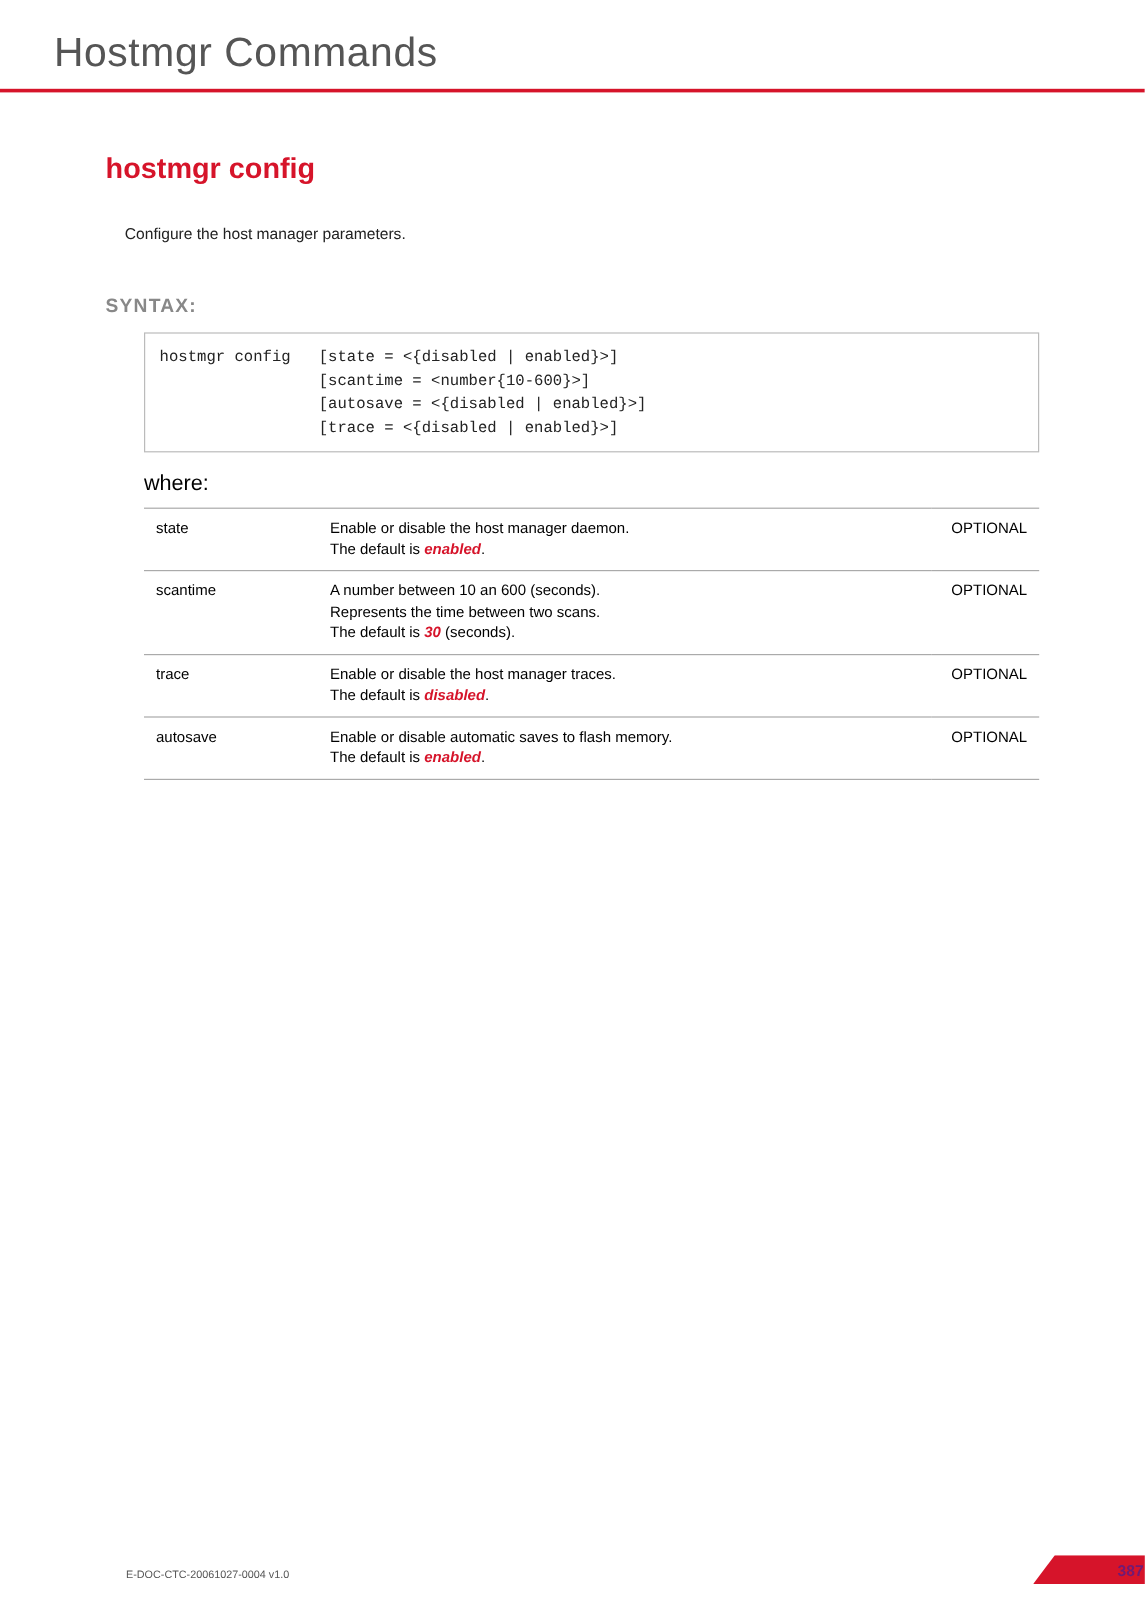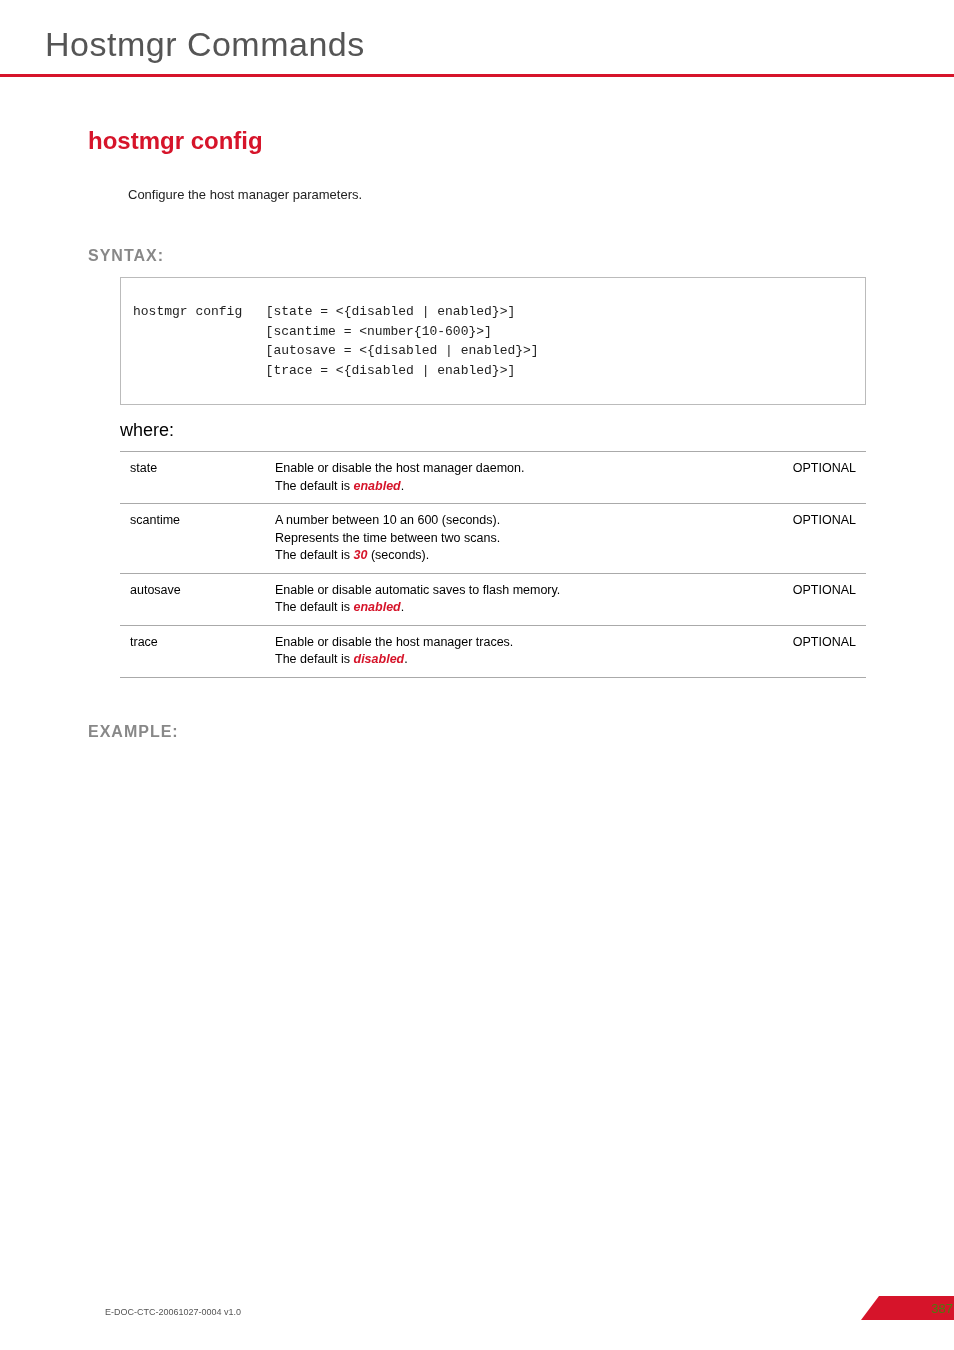--- a/index.html
+++ b/index.html
@@ -28,32 +28,32 @@
     .section-heading {
       font-size: 24px;
       color: #d6142a;
       font-weight: bold;
       margin-bottom: 32px;
     }
     .description {
       font-size: 13px;
       color: #222;
       margin-bottom: 45px;
-      margin-left: 40px;
+      margin-left: 16px;
     }
     .subheading {
       font-size: 16px;
       color: #888;
       font-weight: bold;
       letter-spacing: 1px;
       margin-bottom: 12px;
     }
     .syntax-box {
       border: 1px solid #bbb;
-      padding: 24px 12px;
+      padding: 10px 12px;
       margin-left: 32px;
       margin-bottom: 15px;
       font-family: "Courier New", monospace;
       font-size: 13px;
       color: #222;
       line-height: 1.5;
       white-space: pre;
     }
     .where-label {
       font-size: 18px;
@@ -105,23 +105,23 @@
     .page-num-wrap {
       position: absolute;
       right: 0;
       bottom: 0;
     }
     .page-num-svg { display: block; }
     .page-num-text {
       position: absolute;
       right: 18px;
       bottom: 4px;
-      color: #4d7c0f;
+      color: #701a75;
       font-size: 13px;
-      font-weight: normal;
+      font-weight: bold;
     }
   </style>
 </head>
 <body>
 
 <div class="page-title">Hostmgr Commands</div>
 <div class="red-rule"></div>
 
 <div class="content">
   <div class="section-heading">hostmgr config</div>
@@ -148,39 +148,38 @@
     <tr>
       <td class="param-name">scantime</td>
       <td>
         <span>A number between 10 an 600 (seconds).</span><br>
         <span>Represents the time between two scans.</span><br>
         <span>The default is </span><span class="bold-red">30</span><span> (seconds).</span>
       </td>
       <td class="param-flag">OPTIONAL</td>
     </tr>
     <tr>
+      <td class="param-name">trace</td>
+      <td>
+        <span>Enable or disable the host manager traces.</span><br>
+        <span>The default is </span><span class="bold-red">disabled</span><span>.</span>
+      </td>
+      <td class="param-flag">OPTIONAL</td>
+    </tr>
+    <tr>
       <td class="param-name">autosave</td>
       <td>
         <span>Enable or disable automatic saves to flash memory.</span><br>
         <span>The default is </span><span class="bold-red">enabled</span><span>.</span>
       </td>
       <td class="param-flag">OPTIONAL</td>
     </tr>
-    <tr>
-      <td class="param-name">trace</td>
-      <td>
-        <span>Enable or disable the host manager traces.</span><br>
-        <span>The default is </span><span class="bold-red">disabled</span><span>.</span>
-      </td>
-      <td class="param-flag">OPTIONAL</td>
-    </tr>
   </tbody>
     </table>
 
-  <div class="subheading">EXAMPLE:</div>
 </div>
 
 <div class="footer">
   <div class="doc-id">E-DOC-CTC-20061027-0004 v1.0</div>
   <div class="page-num-wrap">
     <svg class="page-num-svg" width="110" height="24">
       <polygon points="18,0 110,0 110,24 0,24" fill="#d6142a"></polygon>
     </svg>
     <div class="page-num-text">387</div>
   </div>

